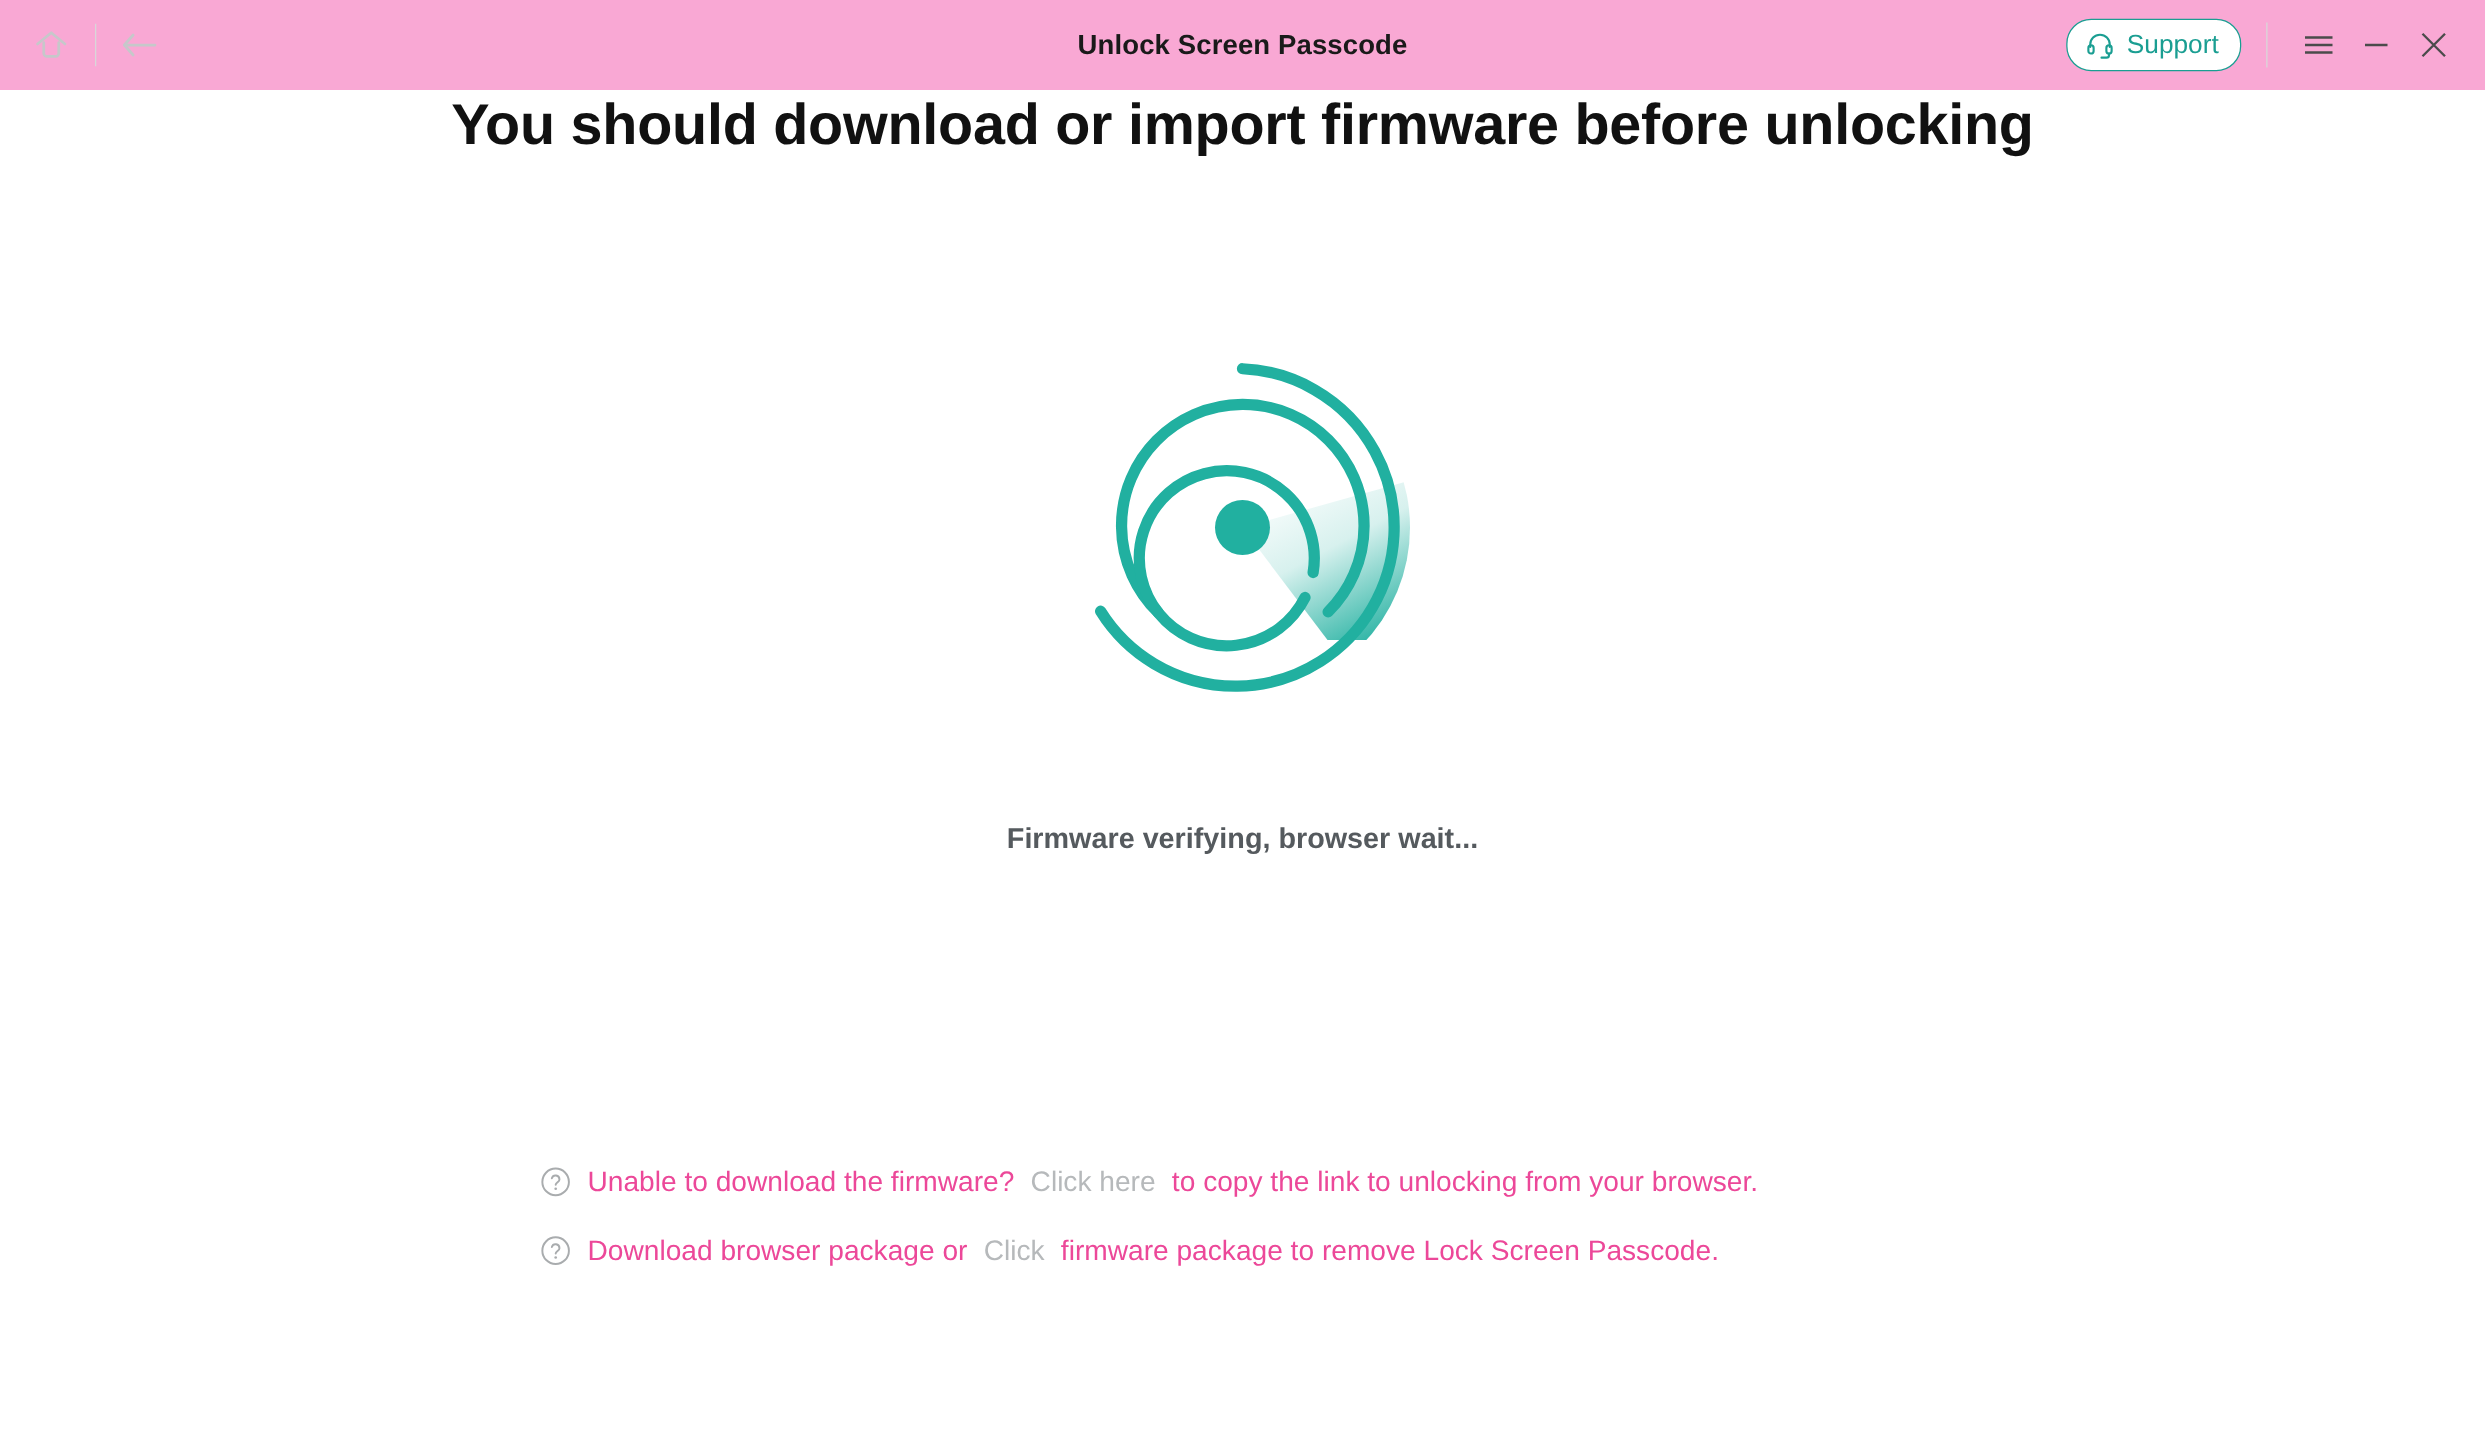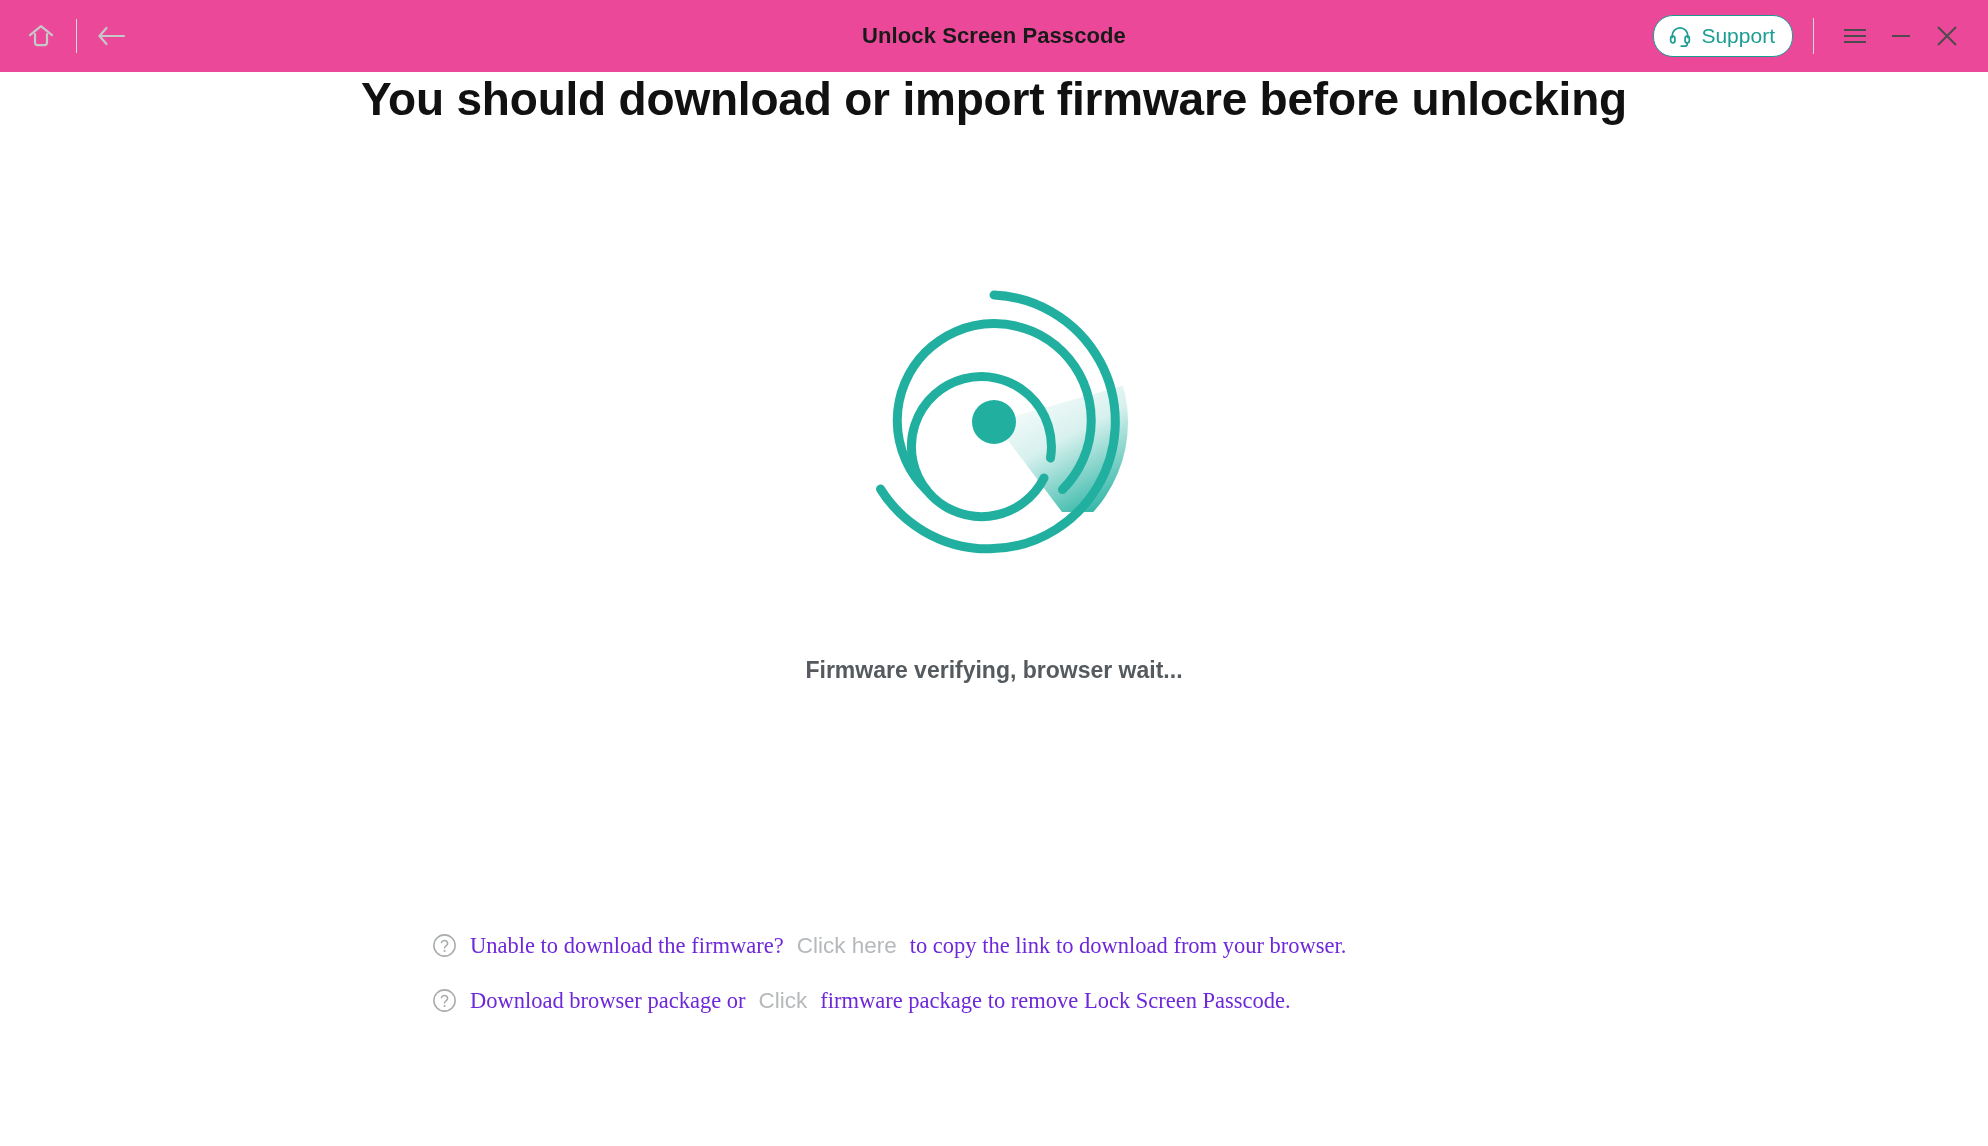--- a/index.html
+++ b/index.html
@@ -9,21 +9,21 @@
     background: #ffffff;
     font-family: "Liberation Sans", sans-serif;
     overflow: hidden;
   }
 
   
   .titlebar {
     position: relative;
     height: 72px;
     width: 100%;
-    background: #ec4899;
+    background: #f9a8d4;
     display: flex;
     align-items: center;
   }
   .tb-left {
     display: flex;
     align-items: center;
     padding-left: 14px;
     gap: 0px;
   }
   .icon-btn {
@@ -139,21 +139,21 @@
   .q-icon {
     flex: 0 0 auto;
     width: 25px;
     height: 25px;
     display: block;
   }
   .muted-link {
     color: #b6b9bb;
     cursor: pointer;
   }
-  .help-seg { color: #6d28d9; font-family: Liberation Serif, serif; }
+  .help-seg { color: #ec4899; }
 </style>
 </head>
 <body>
 
 <div class="titlebar">
 
   <div class="tb-left">
     <div class="icon-btn">
       <svg width="30" height="30" viewBox="0 0 30 30">
         <path d="M4 14.2 L15 5.2 L26 14.2" fill="none" stroke="#c6c8ca" stroke-width="2.2" stroke-linecap="round" stroke-linejoin="round"></path>
@@ -242,21 +242,21 @@
   <div class="help-block">
 
     <div class="help-line">
       <svg class="q-icon" viewBox="0 0 24 24">
         <circle cx="12" cy="12" r="10.2" fill="none" stroke="#a9acae" stroke-width="1.5"></circle>
         <path d="M9.1 9.2 a3 3 0 0 1 5.85 0.9 c0 2-2.9 2.3-2.9 4.2" fill="none" stroke="#a9acae" stroke-width="1.5" stroke-linecap="round"></path>
         <circle cx="12.05" cy="17.3" r="1.02" fill="#a9acae"></circle>
       </svg>
       <span class="help-seg">Unable to download the firmware?</span>
       <span class="muted-link">Click here</span>
-      <span class="help-seg">to copy the link to download from your browser.</span>
+      <span class="help-seg">to copy the link to unlocking from your browser.</span>
     </div>
 
     <div class="help-line">
       <svg class="q-icon" viewBox="0 0 24 24">
         <circle cx="12" cy="12" r="10.2" fill="none" stroke="#a9acae" stroke-width="1.5"></circle>
         <path d="M9.1 9.2 a3 3 0 0 1 5.85 0.9 c0 2-2.9 2.3-2.9 4.2" fill="none" stroke="#a9acae" stroke-width="1.5" stroke-linecap="round"></path>
         <circle cx="12.05" cy="17.3" r="1.02" fill="#a9acae"></circle>
       </svg>
       <span class="help-seg">Download browser package or</span>
       <span class="muted-link">Click</span>

